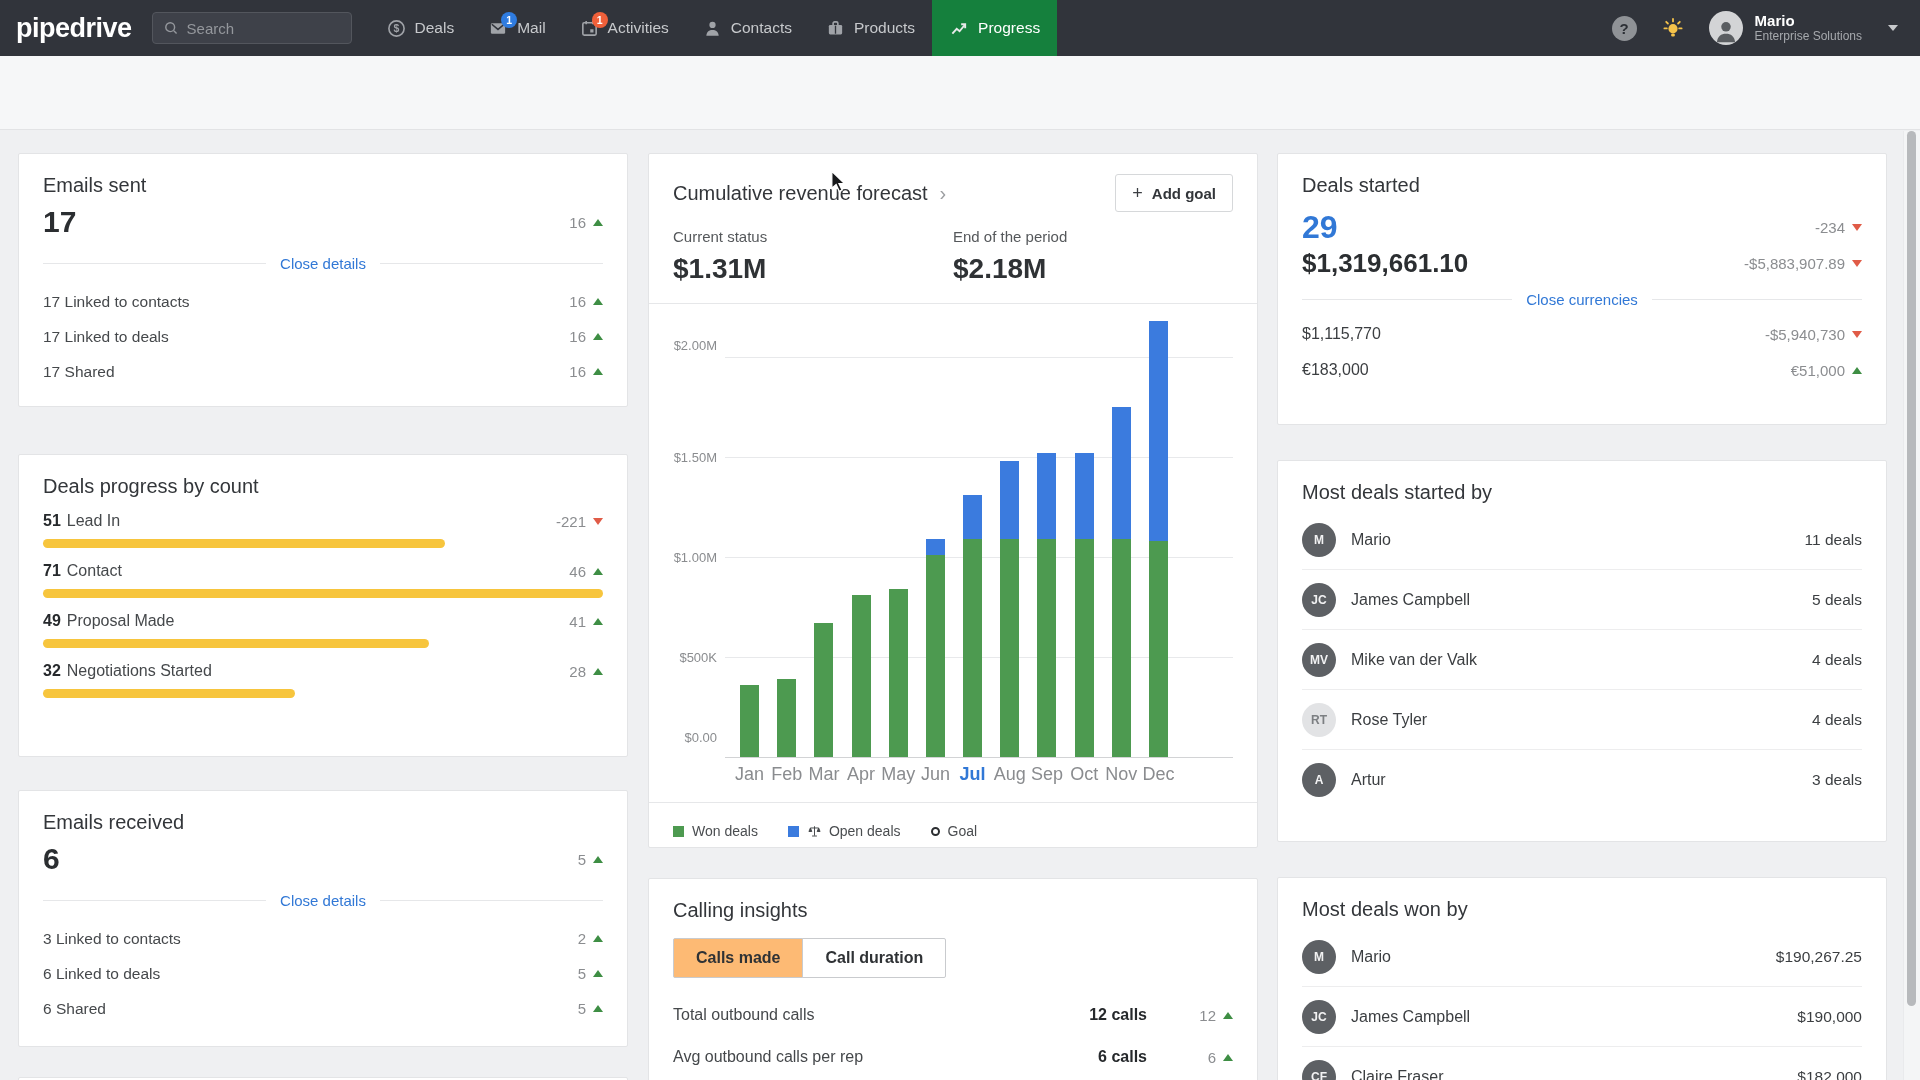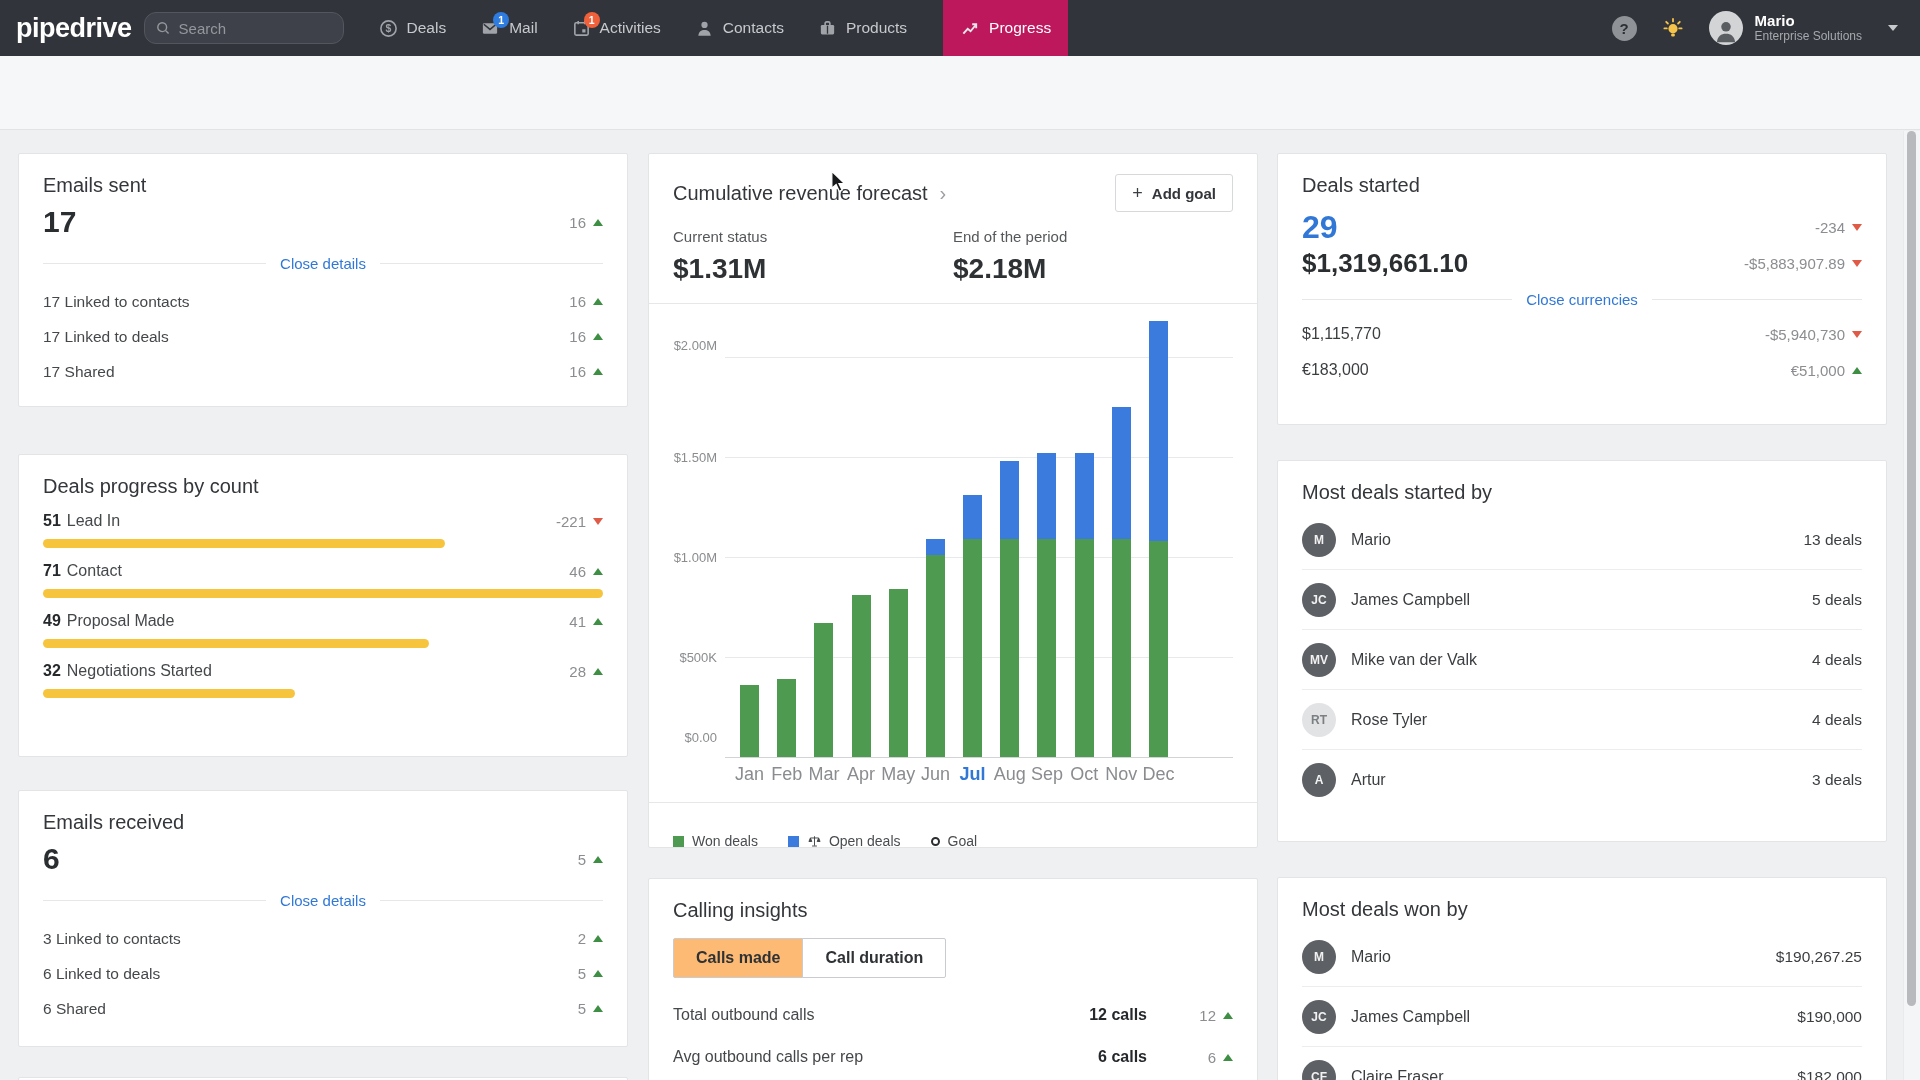--- a/index.html
+++ b/index.html
@@ -2,28 +2,28 @@
 <html><head>
 <meta charset="utf-8">
 <style>
   * { margin:0; padding:0; box-sizing:border-box; }
   html,body { width:1920px; height:1080px; overflow:hidden; }
   body { font-family:"Liberation Sans","DejaVu Sans",sans-serif; background:#eff0f2; position:relative; }
 
   
   .nav { position:absolute; left:0; top:0; width:1920px; height:56px; background:#31343b; display:flex; align-items:stretch; z-index:20; }
   .logo { color:#fff; font-size:27px; font-weight:700; letter-spacing:-0.5px; display:flex; align-items:center; margin-left:16px; }
-  .search-box { display:flex; align-items:center; background:#3e4149; border:1px solid #53565d; border-radius:12px; height:32px; width:200px; margin:12px 0 0 12px; padding:0 10px; color:#9a9da2; }
+  .search-box { display:flex; align-items:center; background:#3e4149; border:1px solid #53565d; border-radius:4px; height:32px; width:200px; margin:12px 0 0 20px; padding:0 10px; color:#9a9da2; }
   .search-box svg { flex:0 0 auto; }
   .search-box input { background:transparent; border:none; outline:none; color:#d7d8da; font-size:15px; margin-left:8px; width:150px; }
   .search-box input::placeholder { color:#94979c; }
   .nav-items { display:flex; align-items:stretch; margin-left:18px; }
   .nav-item { display:flex; align-items:center; padding:0 17px; color:#c7c9cc; font-size:15.5px; cursor:pointer; position:relative; }
   .nav-item .nicon { position:relative; margin-right:9px; color:#a0a3a8; display:flex; }
-  .nav-item.active { background:#be185d; color:#fff;margin-left:19px; }
+  .nav-item.active { background:#15803d; color:#fff; }
   .nav-item.active .nicon { color:#e8e9ea; }
   .badge { position:absolute; top:-7px; right:-9px; min-width:16px; height:16px; border-radius:8px; color:#fff; font-size:10.5px; font-weight:700; display:flex; align-items:center; justify-content:center; padding:0 4px; }
   .nav-right { margin-left:auto; display:flex; align-items:center; padding-right:22px; }
   .help-circle { width:25px; height:25px; border-radius:50%; background:#8f9296; color:#2c2f35; font-weight:700; font-size:15px; display:flex; align-items:center; justify-content:center; cursor:pointer; }
   .bulb { margin-left:24px; cursor:pointer; display:flex; }
   .nav-avatar { width:34px; height:34px; border-radius:50%; background:#d3d4d6; margin-left:24px; display:flex; align-items:flex-end; justify-content:center; overflow:hidden; cursor:pointer; }
   .user-block { margin-left:12px; line-height:1.15; cursor:pointer; }
   .user-name { color:#fff; font-size:15px; font-weight:700; }
   .user-sub { color:#a6a9ad; font-size:12px; }
   .caret { width:0; height:0; border-left:5px solid transparent; border-right:5px solid transparent; border-top:6px solid currentColor; display:inline-block; }
@@ -83,21 +83,21 @@
   .gridline.base { background:#d2d3d5; }
   .ylabel { position:absolute; left:0; width:44px; text-align:right; font-size:13px; color:#8a8c8f; }
   .bars { position:absolute; left:58px; bottom:1px; width:446px; display:flex; align-items:flex-end; height:440px; }
   .slot { flex:1; display:flex; flex-direction:column; align-items:center; justify-content:flex-end; height:100%; }
   .seg { width:19px; }
   .seg.open { background:#3b7bde; }
   .seg.won { background:#4d9a50; }
   .xlabels { position:absolute; left:58px; top:446px; width:446px; display:flex; }
   .xlabel { flex:1; text-align:center; font-size:18px; color:#8a8c8f; }
   .xlabel.hl { color:#3178d6; font-weight:700; }
-  .legend-row { display:flex; align-items:center; margin-top:30px; }
+  .legend-row { display:flex; align-items:center; margin-top:20px; }
   .legend-item { display:flex; align-items:center; margin-right:30px; font-size:14px; color:#4a4d50; cursor:pointer; }
   .sw { width:11px; height:11px; display:inline-block; margin-right:8px; }
   .sw.green { background:#4d9a50; }
   .sw.blue { background:#3b7bde; }
   .sw.ring { width:9px; height:9px; border:2.5px solid #2b2e31; border-radius:50%; background:#fff; }
   .scale-ic { margin-right:7px; color:#45484b; display:flex; }
 
   
   .tabs { display:flex; margin-top:16px; }
   .tab { height:40px; padding:0 22px; display:flex; align-items:center; font-size:16px; font-weight:600; color:#2f3235; background:#fff; border:1px solid #c9cbce; cursor:pointer; }
@@ -597,21 +597,21 @@
       </div>
     </div>
 </div>
 
 <div class="card" style="left:1277px; top:460px; width:610px; height:382px;">
   <div class="card-title">Most deals started by</div>
   <div class="people" id="most-started-rows">
       <div class="person-row">
         <div class="avatar photo">M</div>
         <span class="person-name">Mario</span>
-        <span class="person-value">13 deals</span>
+        <span class="person-value">11 deals</span>
       </div>
       <div class="person-row">
         <div class="avatar photo">JC</div>
         <span class="person-name">James Campbell</span>
         <span class="person-value">5 deals</span>
       </div>
       <div class="person-row">
         <div class="avatar photo">MV</div>
         <span class="person-name">Mike van der Valk</span>
         <span class="person-value">4 deals</span>

